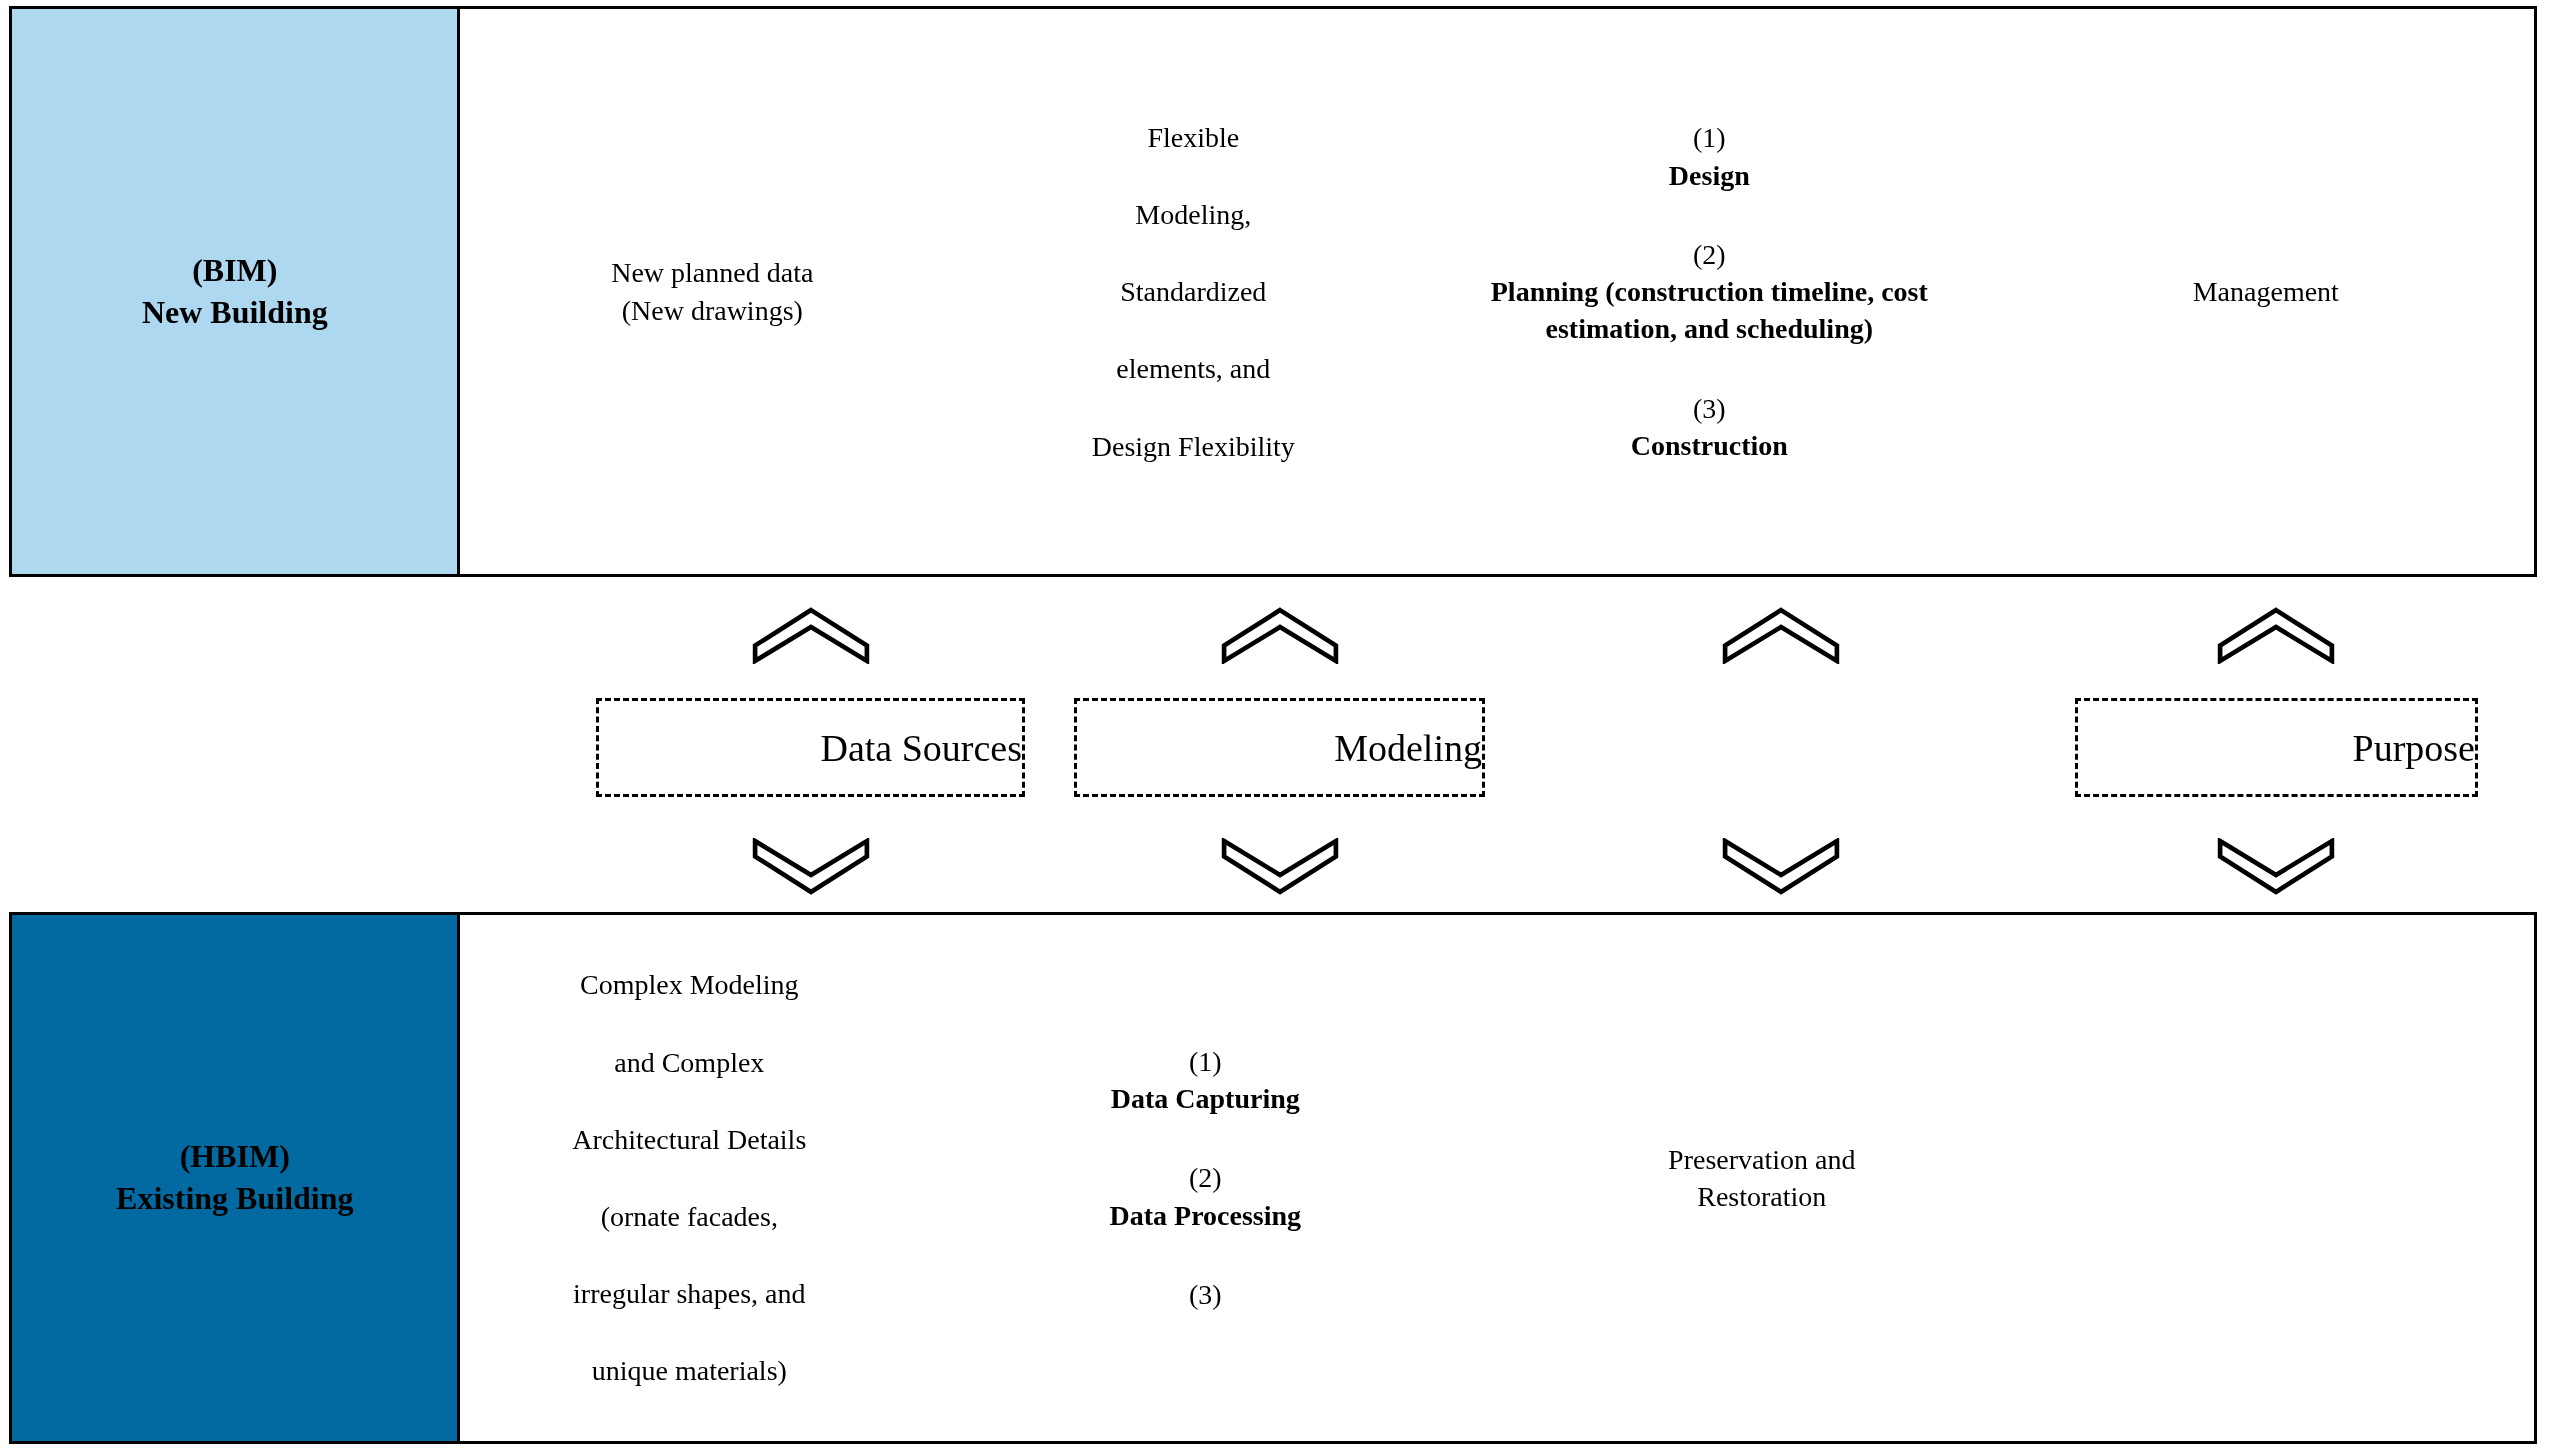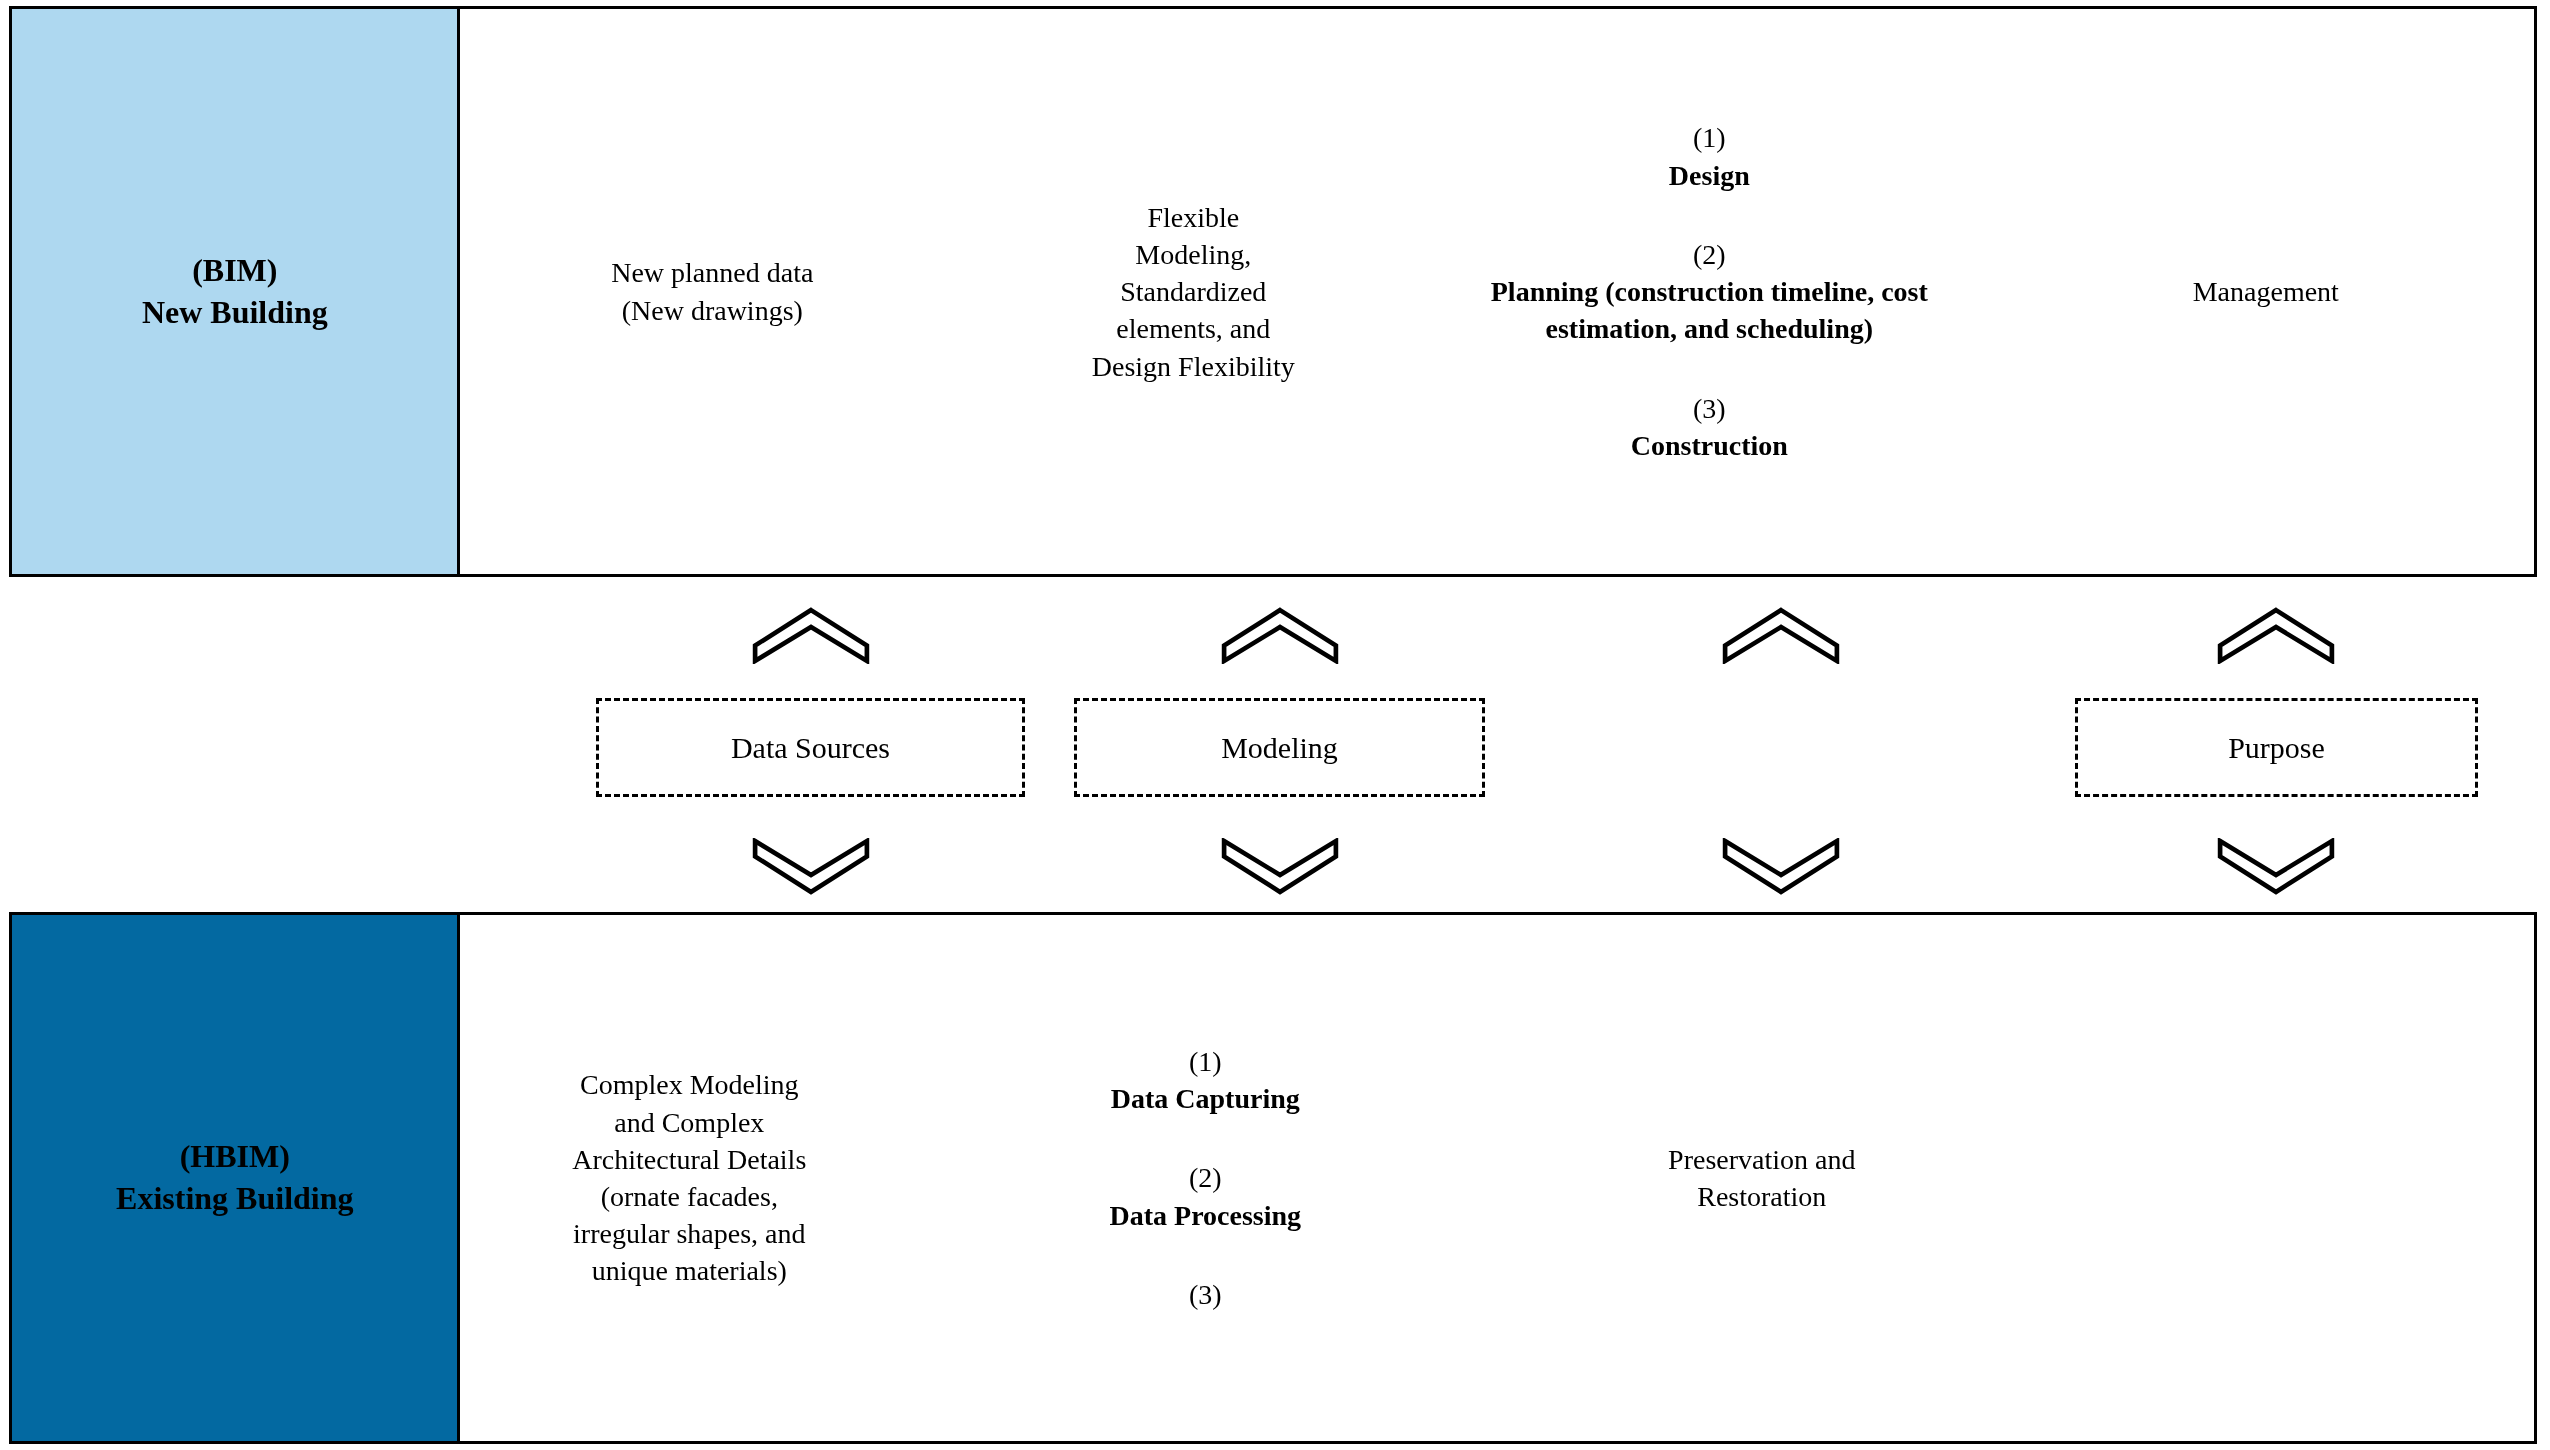--- a/index.html
+++ b/index.html
@@ -50,39 +50,39 @@
     flex-direction:column;
     align-items:center;
     justify-content:center;
     text-align:center;
     font-size:28px;
     line-height:1.33;
     box-sizing:border-box;
     padding:0 11px;
   }
   .c1{flex:0 0 504px;}
-  .c2{flex:0 0 458px;}
+  .c2{flex:0 0 458px;gap:40px;}
   .c3{flex:0 0 574px;}
   .c4{flex:0 0 539px;}
 
   .step{margin:0;}
   .step + .step{margin-top:42px;}
   .stepnum{display:block;}
   .steptxt{display:block;font-weight:bold;}
 
   
   .midbox{
     position:absolute;
     height:99px;
     border:3.1px dashed #000;
     box-sizing:border-box;
     display:flex;
     align-items:center;
-    justify-content:center;
-    font-size:30px;
+    justify-content:flex-end;
+    font-size:38px;
     top:698px;
   }
   #midbox-0{left:596px;width:429px;}
   #midbox-1{left:1074px;width:411px;}
   #midbox-2{left:1534px;width:493px;}
   #midbox-3{left:2075px;width:403px;}
 
   .chev{position:absolute;width:118px;height:57px;}
   .chev svg{display:block;width:100%;height:100%;}
   .chev-up{top:607px;}

